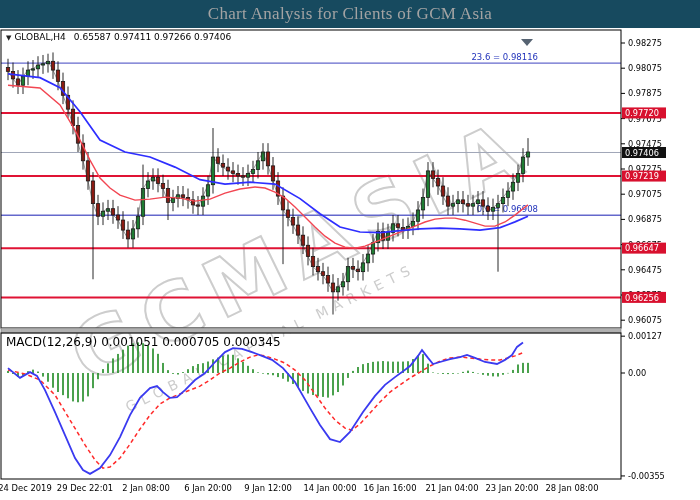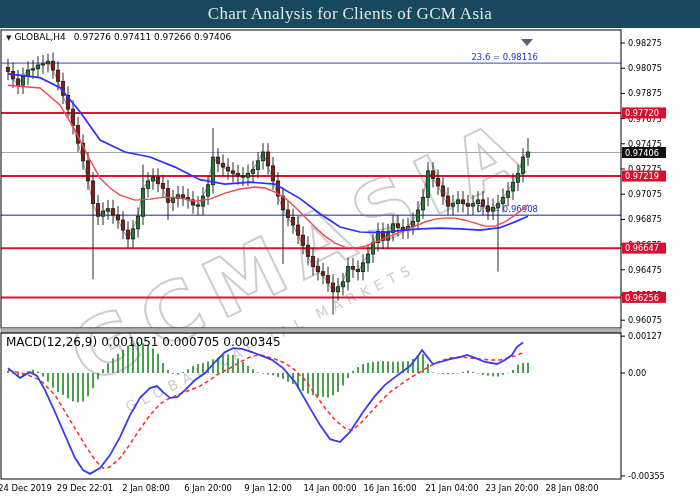--- a/index.html
+++ b/index.html
@@ -1,21 +1,21 @@
 <!DOCTYPE html>
 <html><head>
 <meta charset="utf-8">
 <style>
   html,body{margin:0;padding:0;background:#e8e8e8;}
   *{box-sizing:border-box;}
   #stage{position:relative;width:700px;height:500px;background:#ffffff;overflow:hidden;
          font-family:"DejaVu Sans","Liberation Sans",sans-serif;}
   .titlebar{position:absolute;left:0;top:0;width:700px;height:28px;background:#174a5f;
             display:flex;align-items:center;justify-content:center;}
-  .titlebar span{color:#e5e5e5;font-family:"Liberation Serif","DejaVu Serif",serif;
+  .titlebar span{color:#a3a3a3;font-family:"Liberation Serif","DejaVu Serif",serif;
                  font-size:17px;letter-spacing:.3px;}
   .chartwrap{position:absolute;left:0;top:28px;width:700px;height:472px;background:#fff;}
   svg{position:absolute;left:0;top:0;}
   .symline{position:absolute;left:6px;top:4px;font-size:9px;color:#000;white-space:nowrap;}
   .symline .tri{font-size:7px;color:#222;margin-right:3px;cursor:pointer;}
   .symline b{font-weight:normal;margin-right:8px;}
   .macdline{position:absolute;left:6px;top:307px;font-size:12px;color:#000;white-space:nowrap;}
   .macdline span{margin-right:4px;}
 </style>
 </head>
@@ -417,20 +417,20 @@
         <text x="208" y="463" text-anchor="middle" font-size="8.4" fill="#000000">6 Jan 20:00</text>
         <text x="268" y="463" text-anchor="middle" font-size="8.4" fill="#000000">9 Jan 12:00</text>
         <text x="330" y="463" text-anchor="middle" font-size="8.4" fill="#000000">14 Jan 00:00</text>
         <text x="390" y="463" text-anchor="middle" font-size="8.4" fill="#000000">16 Jan 16:00</text>
         <text x="452" y="463" text-anchor="middle" font-size="8.4" fill="#000000">21 Jan 04:00</text>
         <text x="512" y="463" text-anchor="middle" font-size="8.4" fill="#000000">23 Jan 20:00</text>
         <text x="572" y="463" text-anchor="middle" font-size="8.4" fill="#000000">28 Jan 08:00</text>
       </svg>
 
     <div class="symline">
-      <span class="tri">▼</span><b>GLOBAL,H4</b><span>0.97276 0.97411 0.97266 0.97406</span>
+      <span class="tri">▼</span><b>GLOBAL,H4</b><span>0.65587 0.97411 0.97266 0.97406</span>
     </div>
 
     <div class="macdline">
       <span>MACD(12,26,9)</span><span>0.001051 0.000705 0.000345</span>
     </div>
   </div>
 </div>
 
 </body></html>

